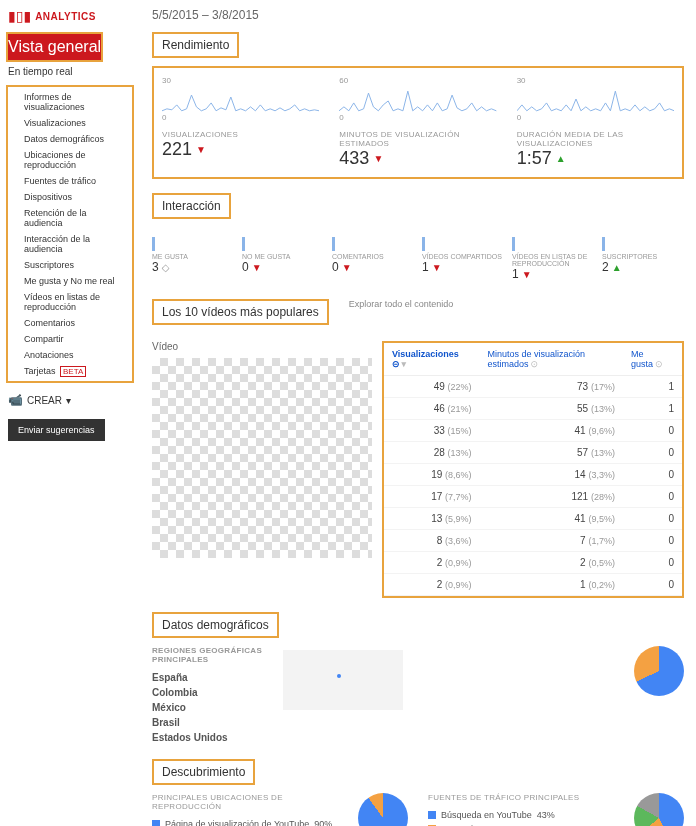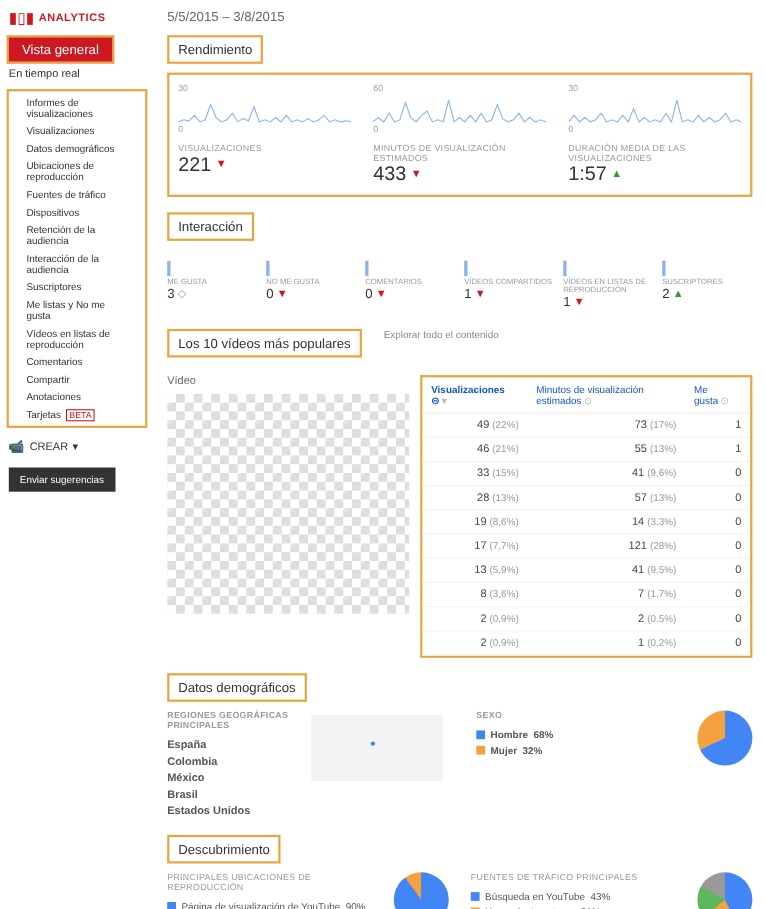--- a/index.html
+++ b/index.html
@@ -2,21 +2,21 @@
 <html><head>
 <meta charset="utf-8">
 <style>
 * { box-sizing: border-box; margin: 0; padding: 0; }
 body { font-family: Arial, sans-serif; font-size: 11px; color: #333; background: #fff; width: 696px; }
 .container { display: flex; }
 .sidebar { width: 140px; padding: 8px 0; }
 .logo { display: flex; align-items: center; gap: 4px; padding: 0 8px 8px; }
 .logo-icon { color: #cc181e; font-size: 14px; }
 .logo-text { color: #cc181e; font-size: 10px; font-weight: bold; letter-spacing: 0.5px; }
-.nav-active { background: #cc181e; color: #fff; padding: 4px 12px; font-size: 12px; border: 2px solid #e8a33d; display: inline-block; margin-left: 8px; }
+.nav-active { background: #cc181e; color: #fff; padding: 4px 0; font-size: 16px; border: 2px solid #e8a33d; display: inline-block; margin-left: 8px; }
 .nav-item { padding: 4px 8px; font-size: 10px; color: #333; cursor: pointer; }
 .nav-section { border: 2px solid #e8a33d; margin: 4px 6px; padding: 2px 12px; }
 .nav-section .nav-item { padding: 3px 4px; font-size: 9px; }
 .beta { border: 1px solid #cc181e; color: #cc181e; font-size: 8px; padding: 0 2px; margin-left: 2px; }
 .crear { display: flex; align-items: center; gap: 4px; padding: 6px 8px; font-size: 10px; }
 .crear-icon { font-size: 12px; }
 .btn-sugerencias { background: #333; color: #fff; border: none; padding: 6px 10px; font-size: 9px; margin: 6px 8px; cursor: pointer; }
 .main { flex: 1; padding: 8px 12px; }
 .date-range { font-size: 12px; color: #666; margin-bottom: 10px; }
 .section-title { font-size: 12px; color: #333; padding: 4px 8px; display: inline-block; border: 2px solid #e8a33d; margin-bottom: 8px; }
@@ -90,21 +90,21 @@
     <div class="nav-section">
       <div class="nav-item" style="font-weight:normal;">Informes de visualizaciones</div>
       <div class="nav-item">Visualizaciones</div>
       <div class="nav-item">Datos demográficos</div>
       <div class="nav-item">Ubicaciones de reproducción</div>
       <div class="nav-item">Fuentes de tráfico</div>
       <div class="nav-item">Dispositivos</div>
       <div class="nav-item">Retención de la audiencia</div>
       <div class="nav-item">Interacción de la audiencia</div>
       <div class="nav-item">Suscriptores</div>
-      <div class="nav-item">Me listas y No me gusta</div>
+      <div class="nav-item">Me gusta y No me real</div>
       <div class="nav-item">Vídeos en listas de reproducción</div>
       <div class="nav-item">Comentarios</div>
       <div class="nav-item">Compartir</div>
       <div class="nav-item">Anotaciones</div>
       <div class="nav-item">
         <span>Tarjetas</span>
         <span class="beta">BETA</span>
       </div>
     </div>
     <div class="crear">
@@ -291,35 +291,20 @@
                 <div>México</div>
                 <div>Brasil</div>
                 <div>Estados Unidos</div>
               </div>
           </div>
           <div class="map-placeholder">
               <div class="map-dot"></div>
             </div>
         </div>
         <div class="demo-col" style="display:flex;gap:10px;">
-          <div style="flex:1;">
-            <div class="demo-subtitle">SEXO</div>
-            <div id="gender-list">
-                <div class="legend-row">
-                  <span class="legend-sq" style="background:#4285f4"></span>
-                  <span>Hombre</span> 
-                  <span>68%</span>
-                </div>
-                <div class="legend-row">
-                  <span class="legend-sq" style="background:#f4a142"></span>
-                  <span>Mujer</span> 
-                  <span>32%</span>
-                </div>
-              </div>
-          </div>
           <div class="pie" style="background: conic-gradient(#4285f4 0 68%, #f4a142 68% 100%);"></div>
         </div>
       </div>
     </div>
 
     <div class="section-title">Descubrimiento</div>
     <div class="disc-cols">
       <div class="disc-col">
         <div class="disc-legend">
           <div class="demo-subtitle">PRINCIPALES UBICACIONES DE REPRODUCCIÓN</div>

